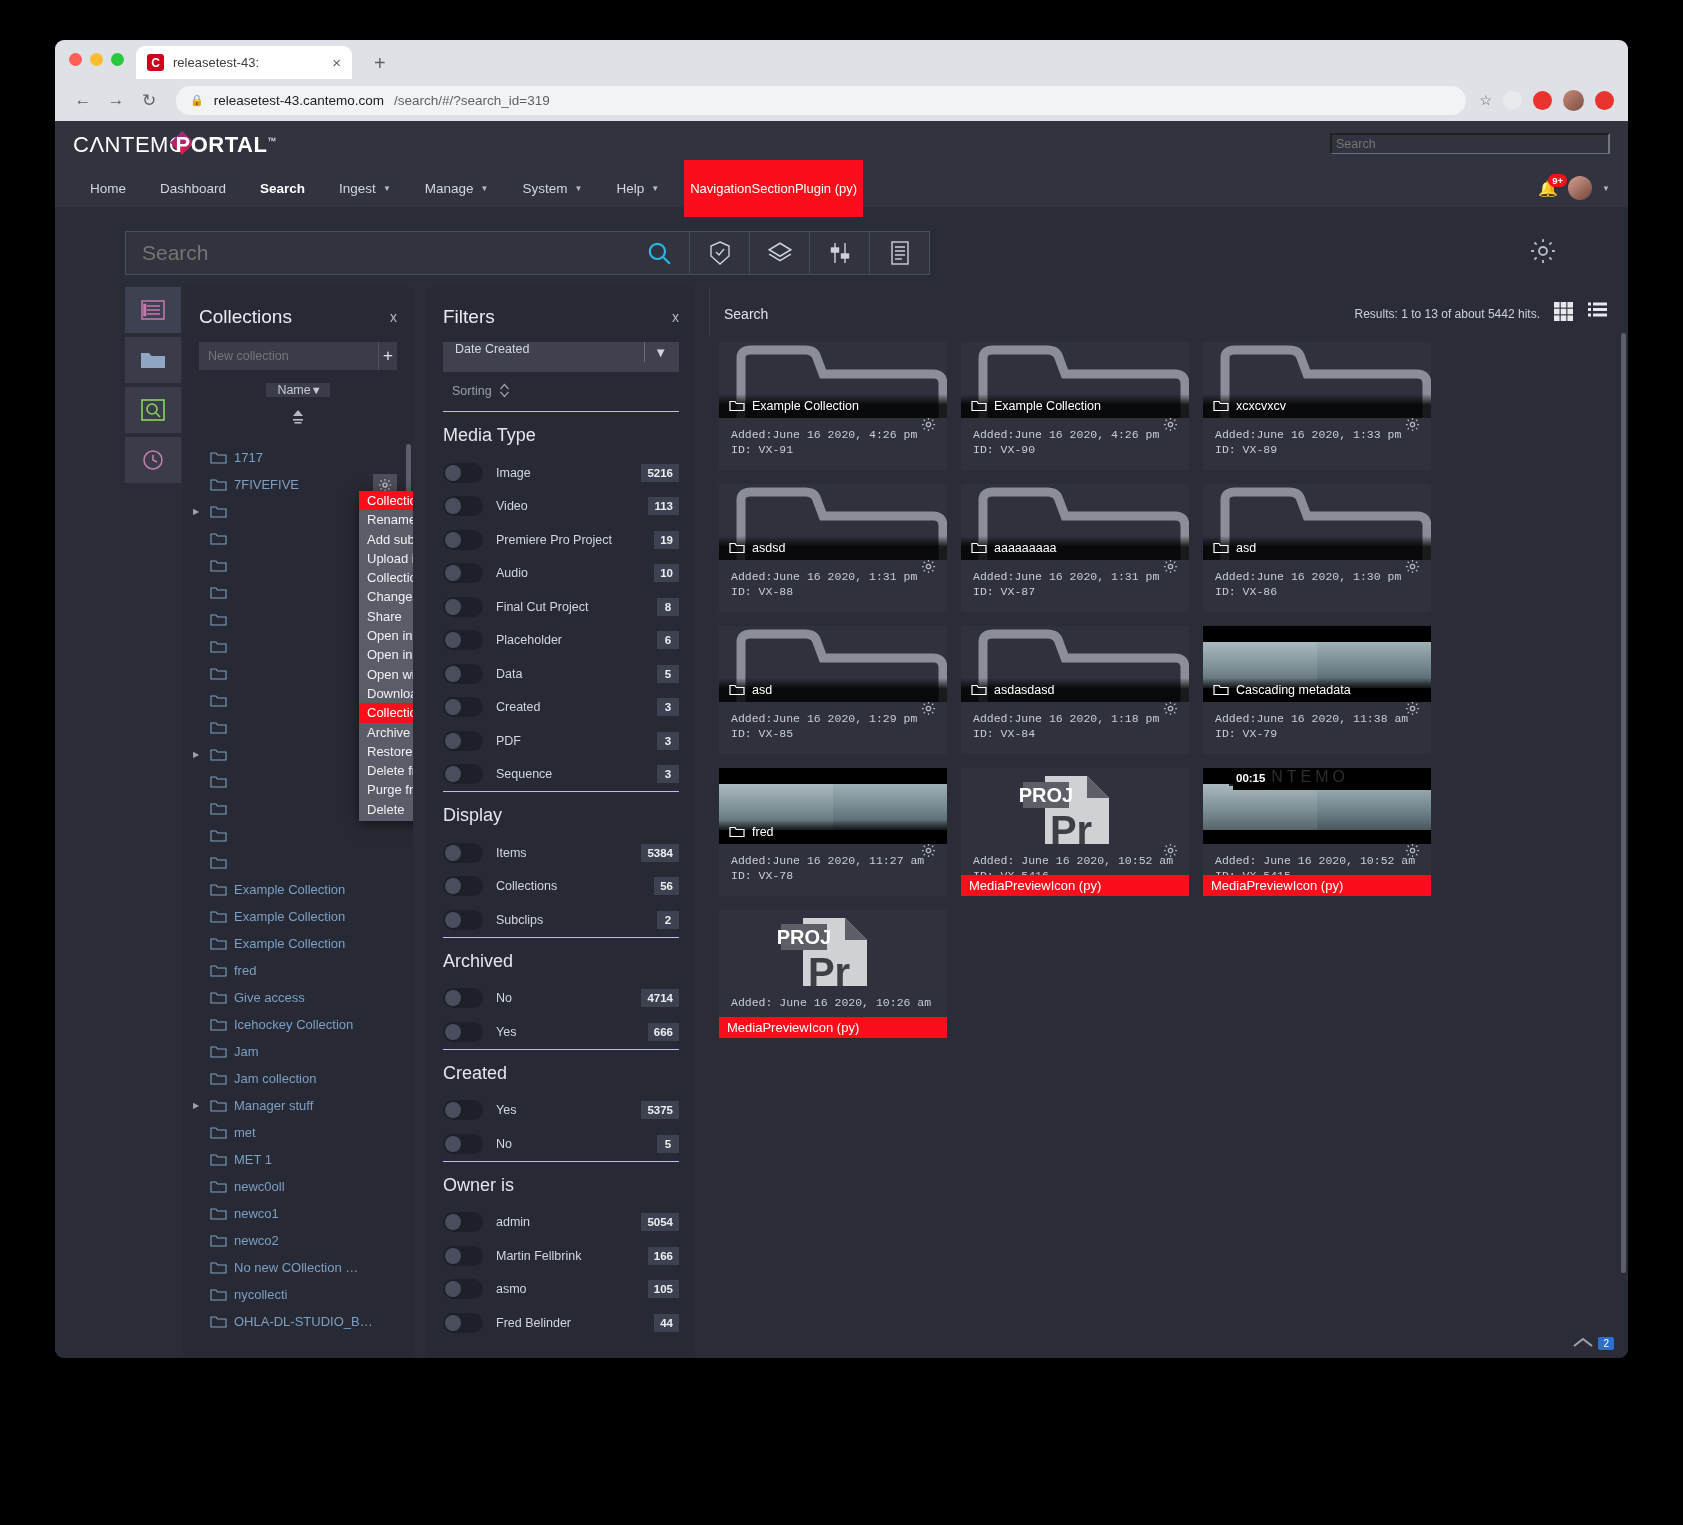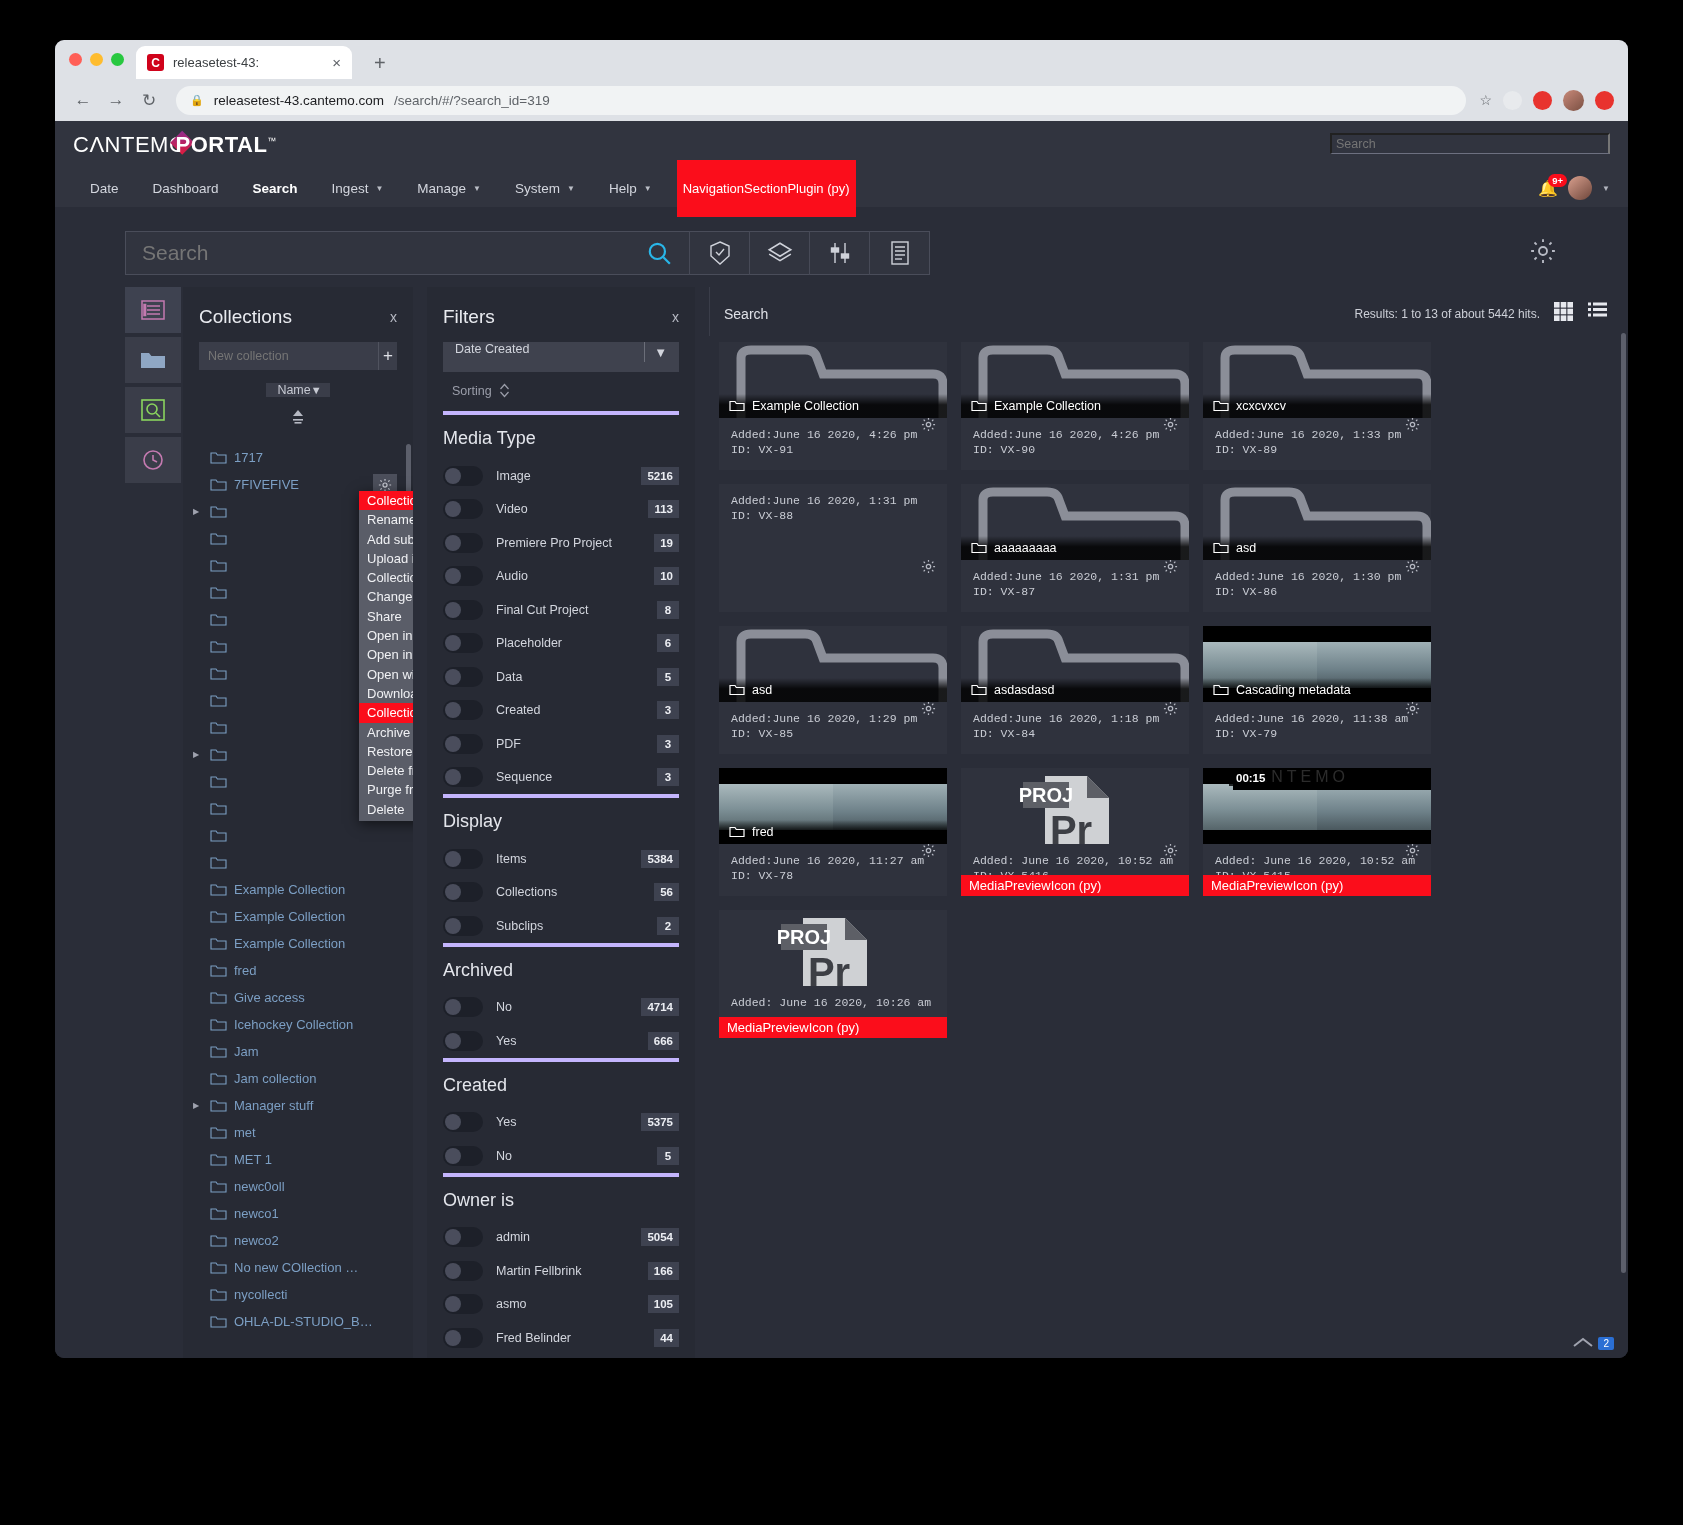--- a/index.html
+++ b/index.html
@@ -143,21 +143,21 @@
   .filters-body { padding: 0 16px 0 16px; }
   .fsel {
     height: 30px; background: #3f424e; display: flex; align-items: flex-start;
     justify-content: space-between; padding: 0 3px 0 12px; margin-bottom: 0;
   }
   .fsel span { color: #d2d5dd; font-size: 12.5px; }
   .fsel .div { width: 1px; height: 20px; background: #6b6e79; }
   .fsel .cv { color: #d2d5dd; font-size: 13px; padding: 0 9px; }
   .fsorting { color: #9b9eaa; font-size: 12.5px; padding: 11px 0 13px 9px; display: flex; gap: 7px; align-items: center; }
   .fsec-title { color: #e4e6ec; font-size: 18px; font-weight: 400; padding: 13px 0 10px 0; }
-  .fsec { border-top: 4px solid #c4b5fd; }
+  .fsec { border-top: 1px solid #c4b5fd; }
   .frow { display: flex; align-items: center; height: 33.5px; gap: 13px; }
   .toggle { width: 40px; height: 20px; border-radius: 10px; background: #1d2029; position: relative; flex: 0 0 40px; cursor: pointer; }
   .toggle i { position: absolute; left: 2px; top: 2px; width: 16px; height: 16px; border-radius: 50%; background: #4a4d5c; }
   .frow-label { flex: 1; color: #d3d6de; font-size: 12.5px; }
   .fcount { background: #3e4250; color: #eceef3; font-size: 11.5px; font-weight: bold;
             padding: 3px 6px; min-width: 22px; text-align: center; }
   
   .results { flex: 1; margin-left: 14px; position: relative; }
   .res-head { display: flex; align-items: center; justify-content: space-between;
               padding: 14px 20px 10px 14px; border-left: 1px solid #3a3d49; }
@@ -227,21 +227,21 @@
 
     <div class="topbar">
       <div class="logo">
         <span>CΛNTEMO</span><span class="logo-diamond"></span><b style="position:relative;z-index:1">PORTAL</b><sup>™</sup>
       </div>
       <input class="hdr-search" placeholder="Search" style="">
     </div>
 
     <div class="navbar">
       <div class="navitem">
-          <span>Date</span>
+          <span>Home</span>
         </div>
       <div class="navitem">
           <span>Dashboard</span>
         </div>
       <div class="navitem active">
           <span>Search</span>
         </div>
       <div class="navitem">
           <span>Ingest</span>
           <span class="caret">▼</span>
@@ -917,20 +917,31 @@
               <div class="meta">
                 <div>Added:June 16 2020, 1:33 pm</div>
                 <div>ID: VX-89</div>
               </div>
               <div class="cgear"><svg width="15" height="15" viewBox="0 0 24 24" fill="none" stroke="#b4b7c1" stroke-width="2">
                   <circle cx="12" cy="12" r="3.5"></circle>
                   <path d="M12 1.5v3M12 19.5v3M1.5 12h3M19.5 12h3M4.2 4.2l2.1 2.1M17.7 17.7l2.1 2.1M19.8 4.2l-2.1 2.1M6.3 17.7l-2.1 2.1"></path>
                 </svg></div>
             </div>
             <div class="card">
+              <div class="thumb">
+                <div class="foldergfx" style="left:0"><svg width="228" height="78" viewBox="0 0 228 78">
+                    <path d="M22 78 L22 14 Q22 6 32 6 L86 6 Q96 6 98 14 L104 30 L214 30 Q224 30 224 40 L224 78" fill="none" stroke="#8b8e98" stroke-width="9"></path>
+                  </svg></div>
+                <div class="caption">
+                  <svg width="16" height="12" viewBox="0 0 16 12" fill="none" stroke="#fff" stroke-width="1.2">
+                    <path d="M1 1.5h5l1.3 2H15v7H1z"></path>
+                  </svg>
+                  <span>asdsd</span>
+                </div>
+              </div>
               <div class="meta">
                 <div>Added:June 16 2020, 1:31 pm</div>
                 <div>ID: VX-88</div>
               </div>
               <div class="cgear"><svg width="15" height="15" viewBox="0 0 24 24" fill="none" stroke="#b4b7c1" stroke-width="2">
                   <circle cx="12" cy="12" r="3.5"></circle>
                   <path d="M12 1.5v3M12 19.5v3M1.5 12h3M19.5 12h3M4.2 4.2l2.1 2.1M17.7 17.7l2.1 2.1M19.8 4.2l-2.1 2.1M6.3 17.7l-2.1 2.1"></path>
                 </svg></div>
             </div>
             <div class="card">

